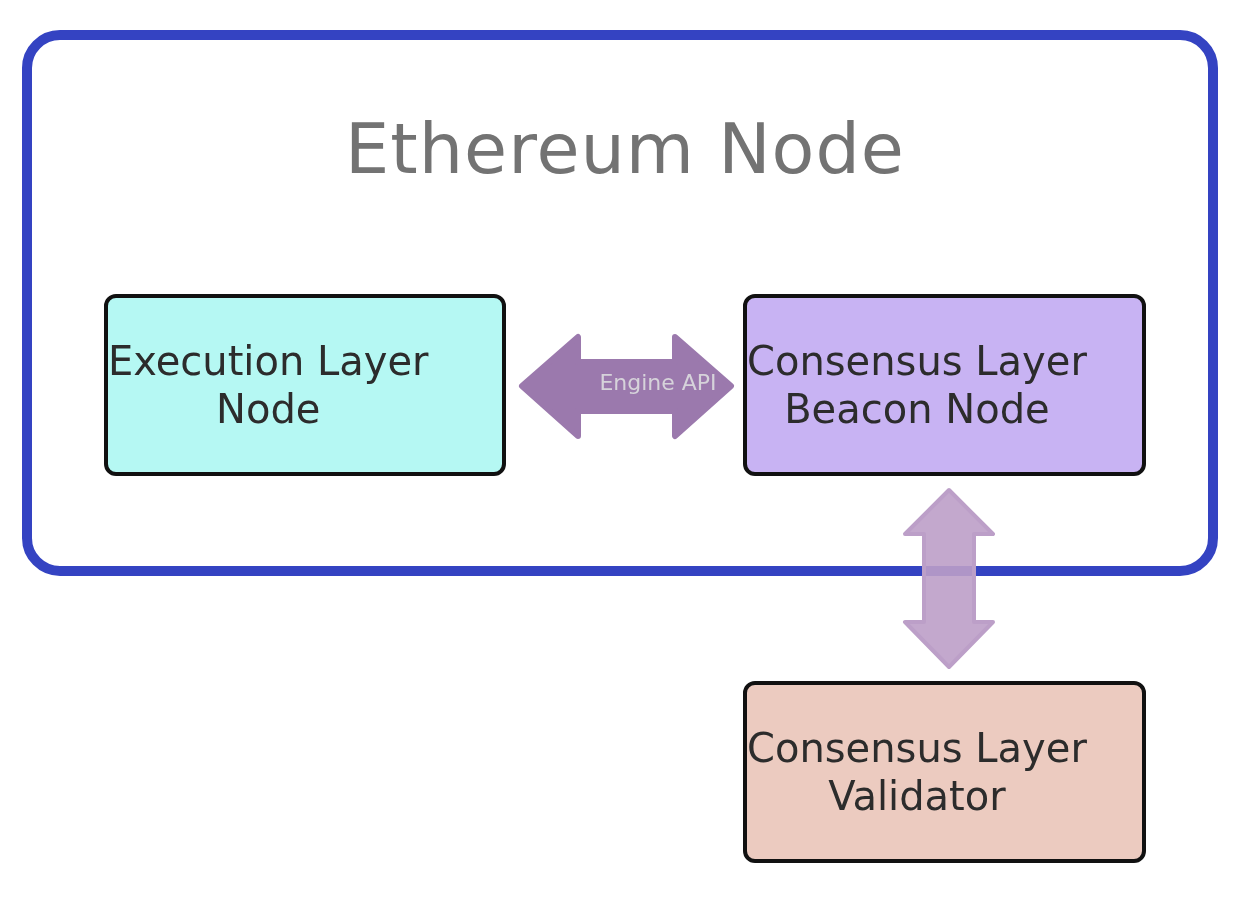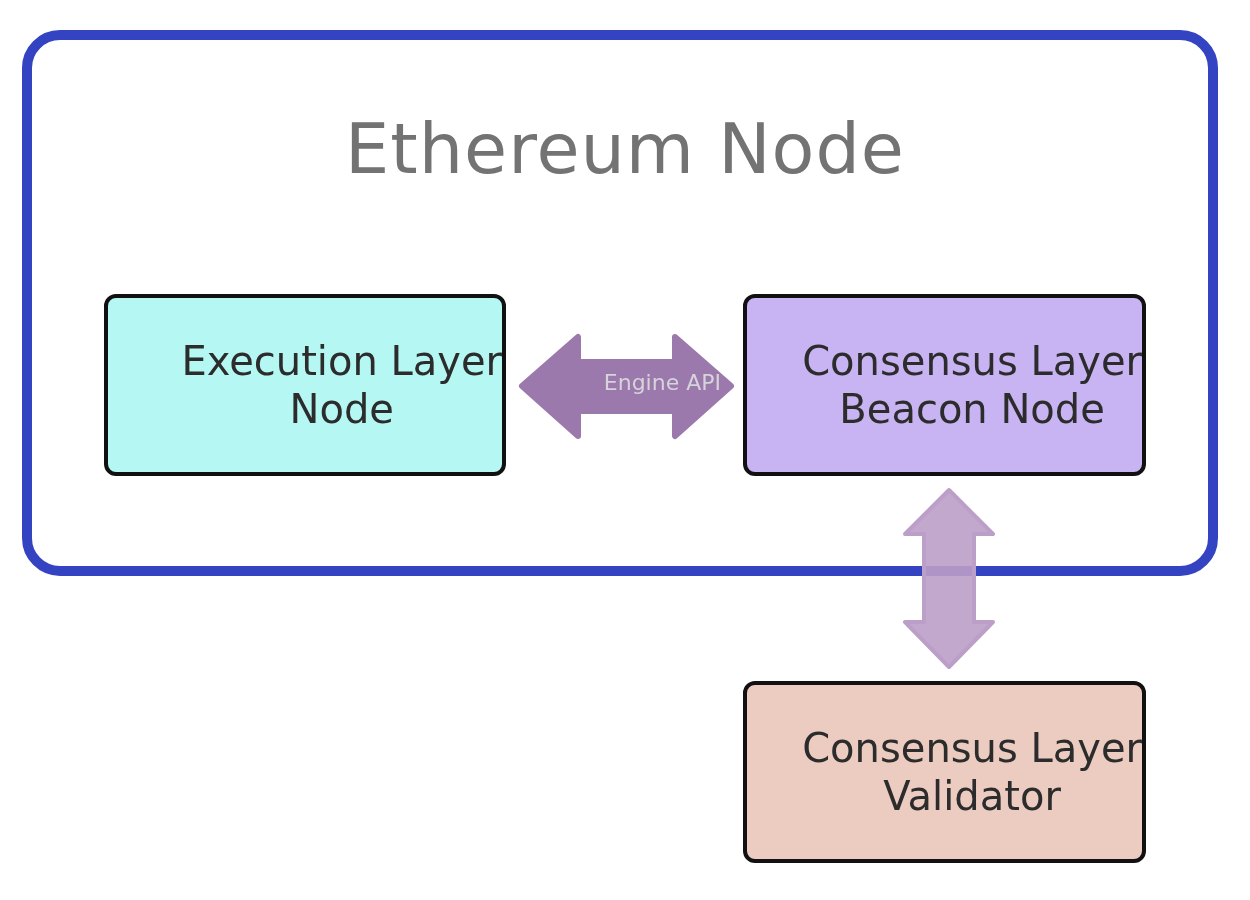--- a/index.html
+++ b/index.html
@@ -3,28 +3,28 @@
 <meta charset="utf-8">
 <style>
   html, body { margin:0; padding:0; background:#ffffff; }
   body { width:1250px; height:900px; position:relative; overflow:hidden;
          font-family:"DejaVu Sans", sans-serif; }
   .outer { position:absolute; left:22px; top:30px; width:1196px; height:546px;
            border:10px solid #3443c2; border-radius:38px; box-sizing:border-box; }
   .title { position:absolute; left:0; width:1250px; top:108px; text-align:center;
            font-size:70px; color:#737373; letter-spacing:1px; }
   .box { position:absolute; border:4px solid #111; border-radius:12px; box-sizing:border-box;
-         display:flex; align-items:center; justify-content:flex-end; text-align:center;
+         display:flex; align-items:center; justify-content:flex-start; text-align:center;
          font-size:40px; line-height:48px; color:#2c2c2c; }
   .box .lbl { white-space:pre-line; }
   .exec { left:104px; top:294px; width:402px; height:182px; background:#b5f8f3; }
   .beacon { left:743px; top:294px; width:403px; height:182px; background:#c8b3f3; }
   .validator { left:743px; top:681px; width:403px; height:182px; background:#eccbc0; }
   svg.arrows { position:absolute; left:0; top:0; width:1250px; height:900px; pointer-events:none; }
-  .engine-label { position:absolute; left:509px; top:370px; width:212px; text-align:right;
+  .engine-label { position:absolute; left:552px; top:370px; width:212px; text-align:center;
                   font-size:22px; color:#d6d3da; }
 </style>
 </head>
 <body>
 
 <div class="outer"></div>
 <div class="title">Ethereum Node</div>
 
 <div class="box exec">
   <span class="lbl">Execution Layer

